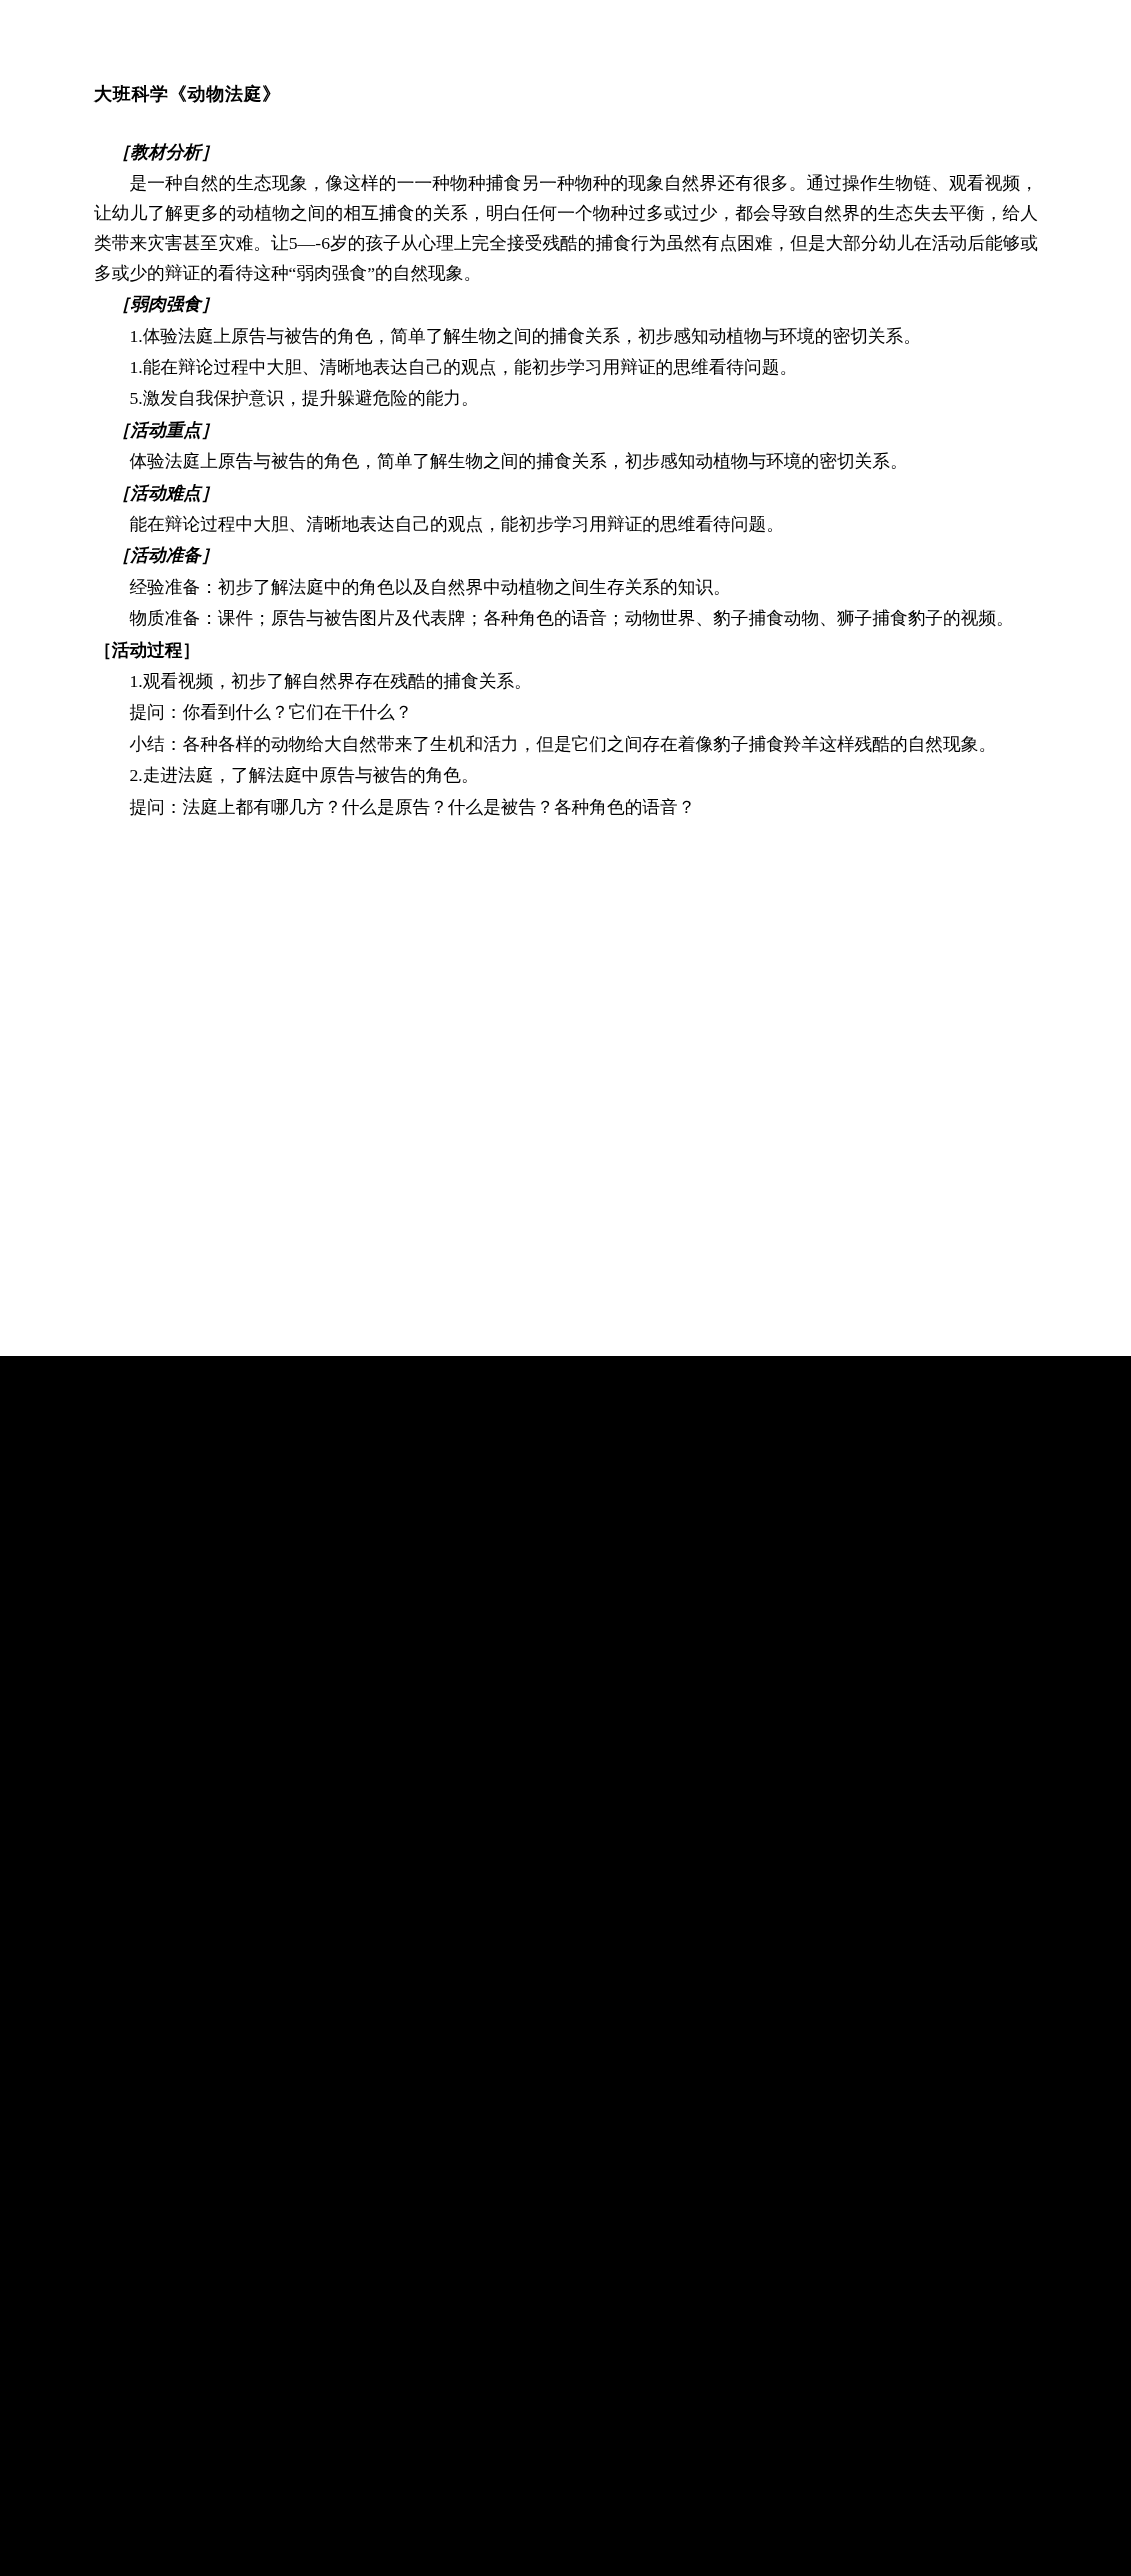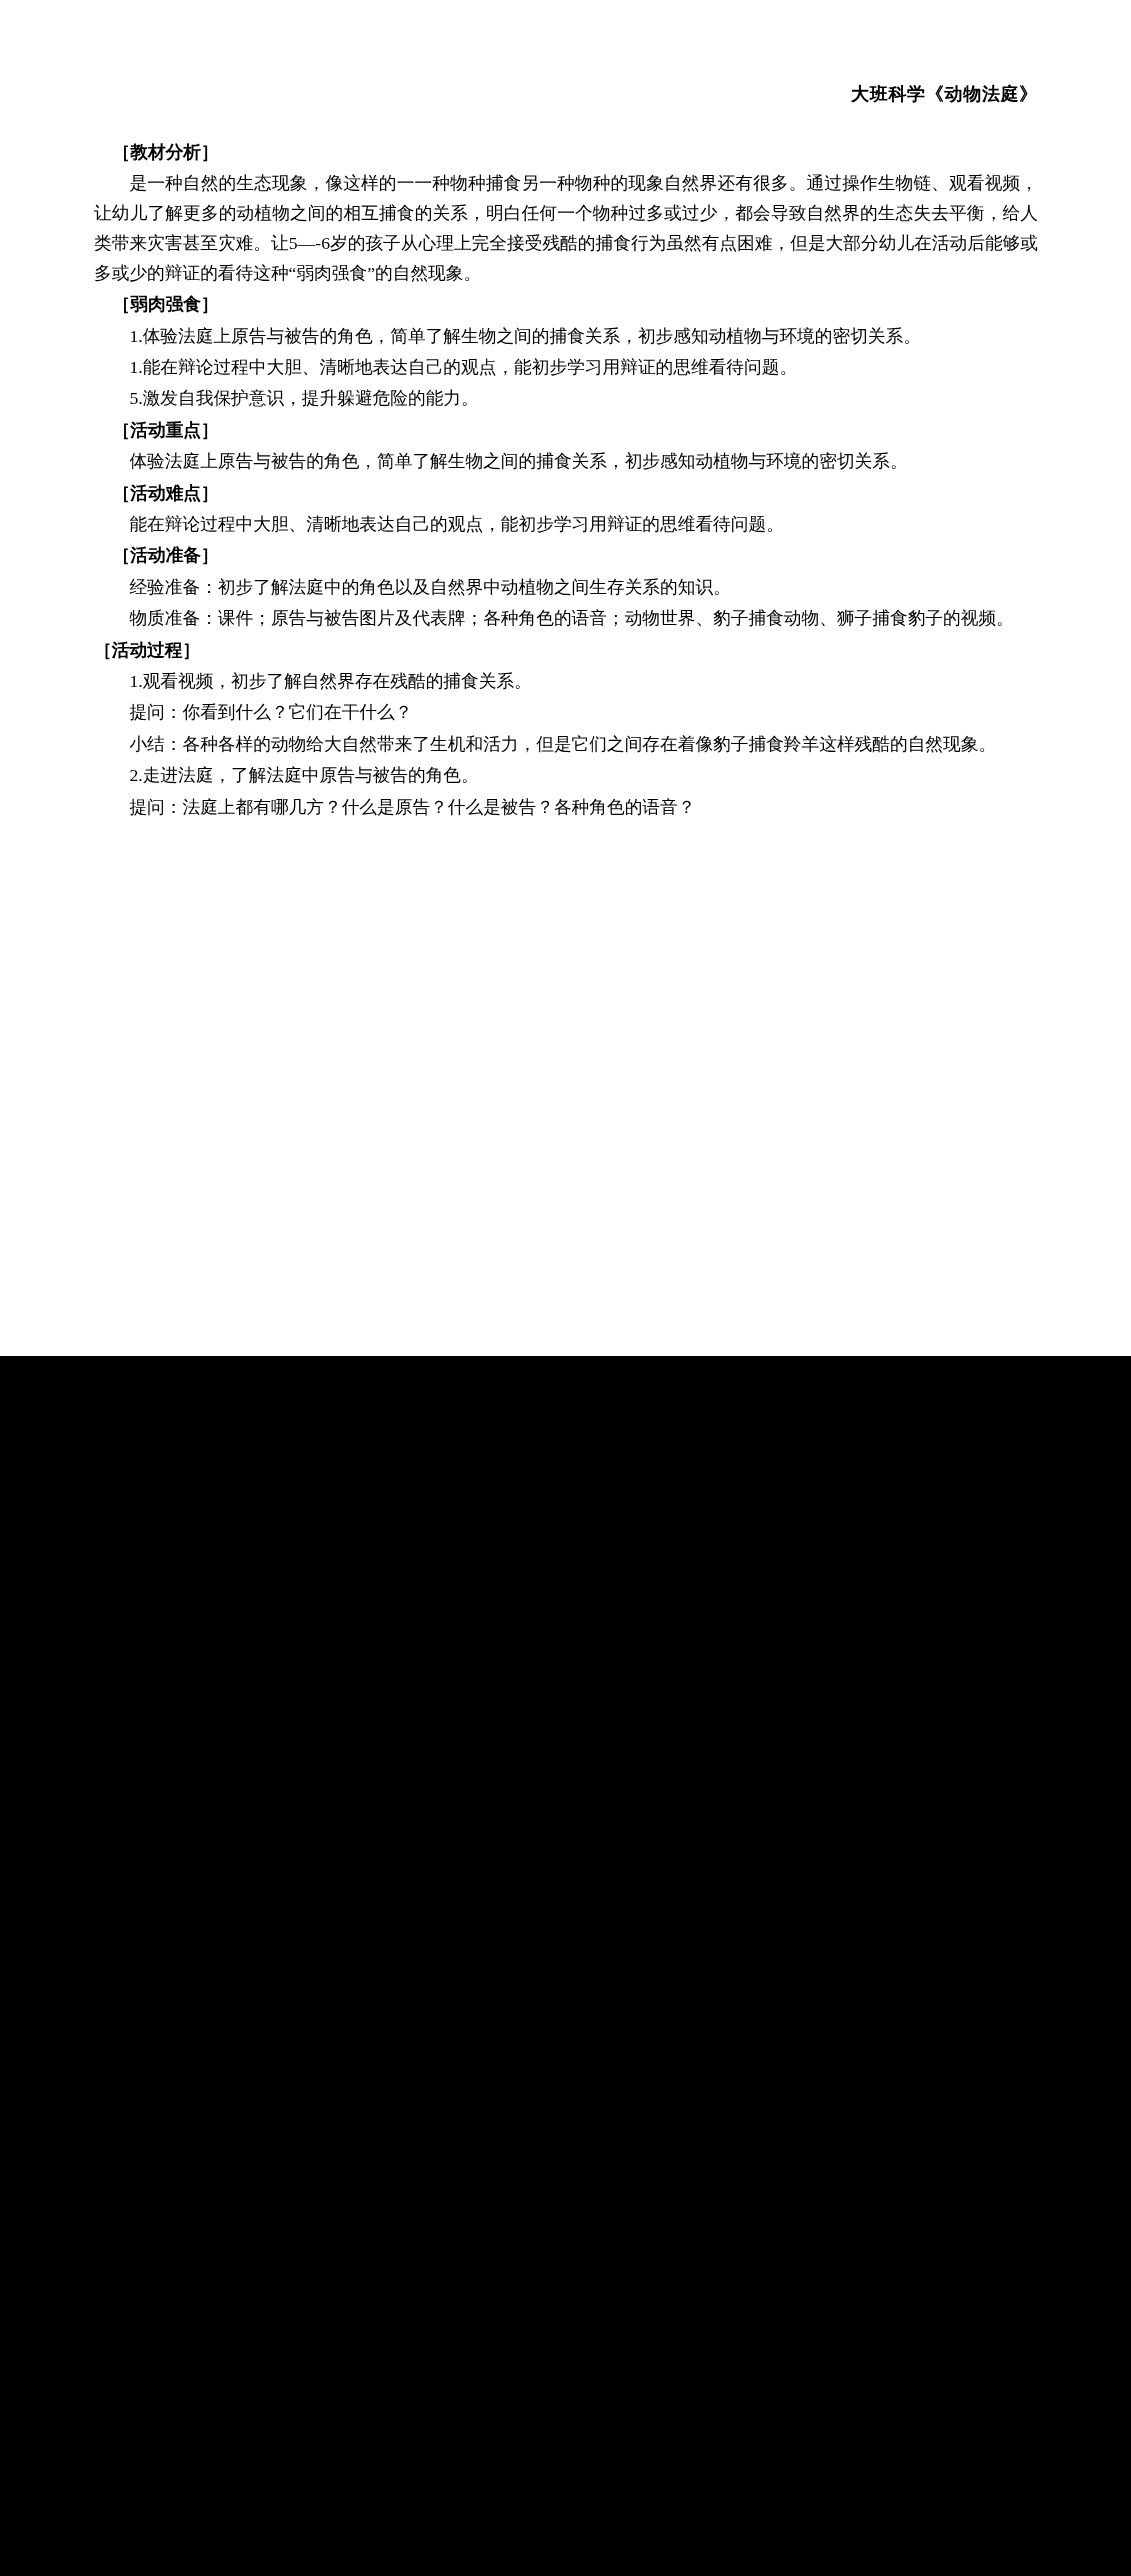--- a/index.html
+++ b/index.html
@@ -25,41 +25,42 @@
   }
   #page-inner {
     position: absolute;
     left: 0;
     top: 0;
     width: 1132px;
     padding: 82px 94px 0 94px;
     box-sizing: border-box;
   }
   .doc-title {
-    text-align: right;
+    text-align: left;
     font-size: 18px;
     font-weight: bold;
     letter-spacing: 0.7px;
     margin: 0 0 30.5px 0;
     color: #000;
   }
   p {
     margin: 0 0 1.4px 0;
     font-size: 17.7px;
     line-height: 30px;
     color: #000;
     text-align: justify;
     text-justify: inter-ideograph;
   }
   .indent2 {
     text-indent: 2em;
   }
   .sec-head {
     text-indent: 1.05em;
     font-weight: bold;
+    font-style: italic;
   }
   .sec-head-flush {
     text-indent: 0;
     font-weight: bold;
   }
   .blackout {
     position: absolute;
     left: 0;
     top: 1356px;
     width: 1132px;

